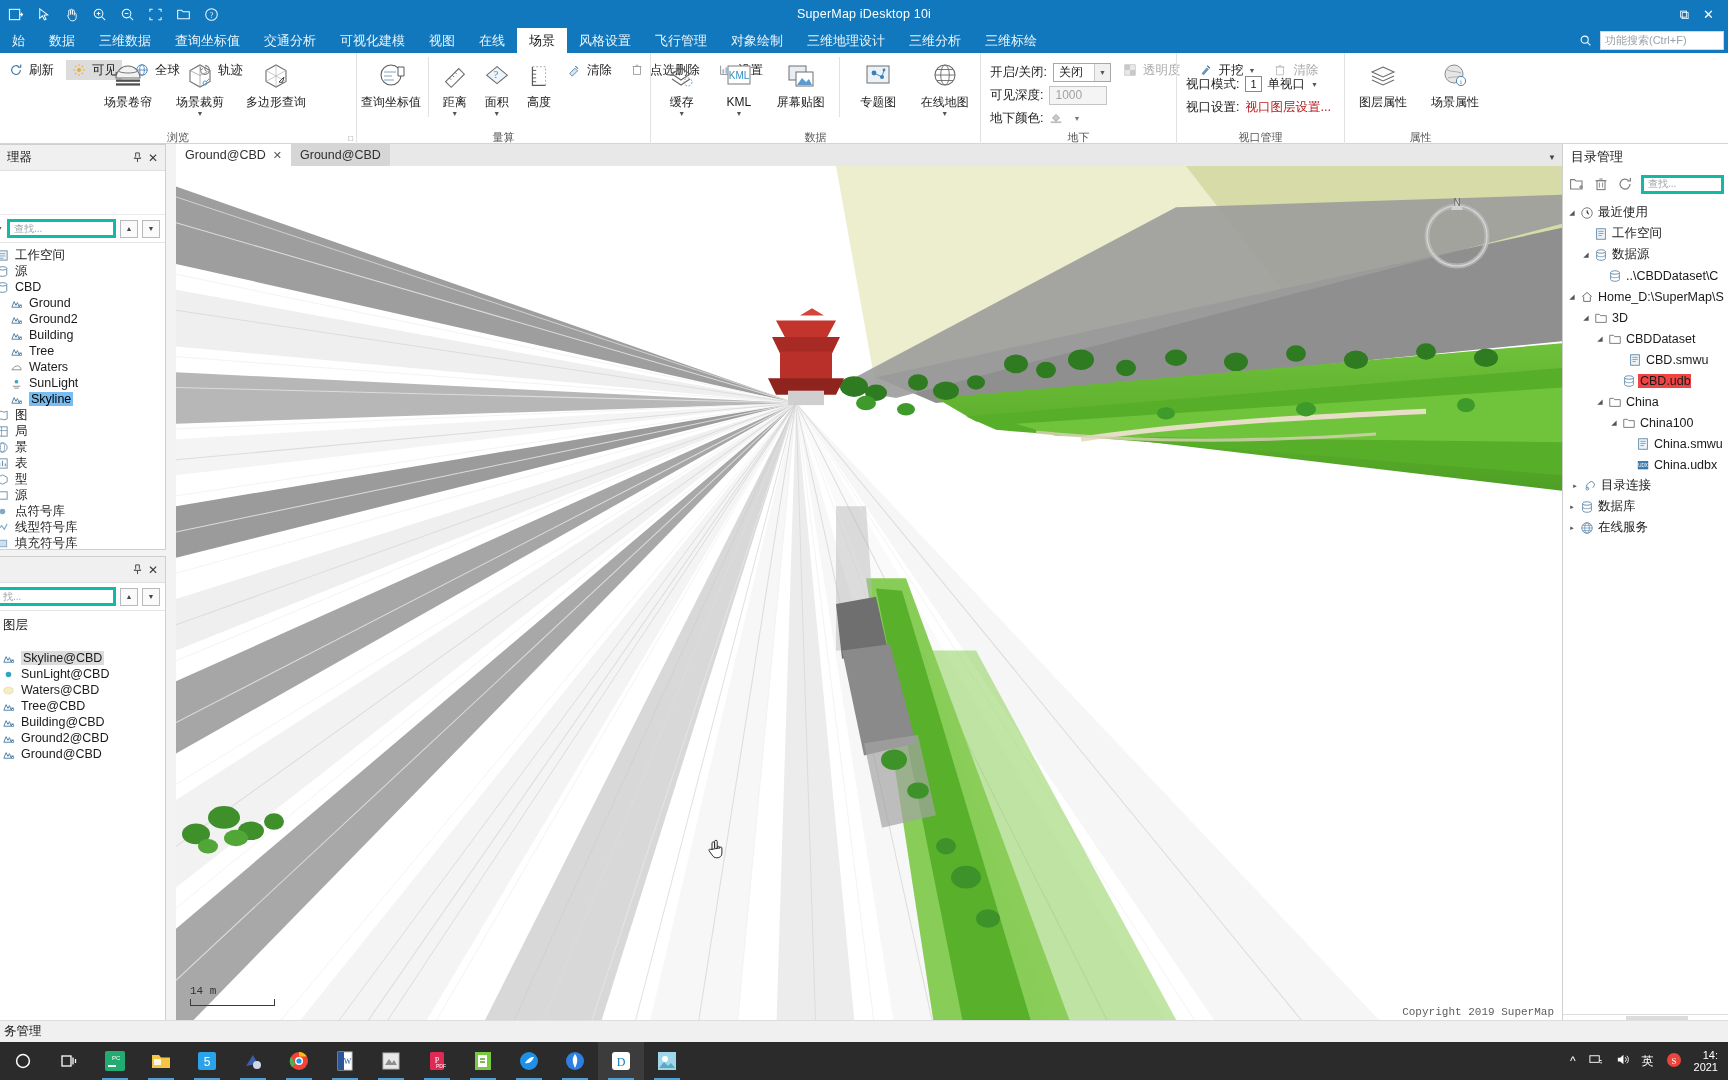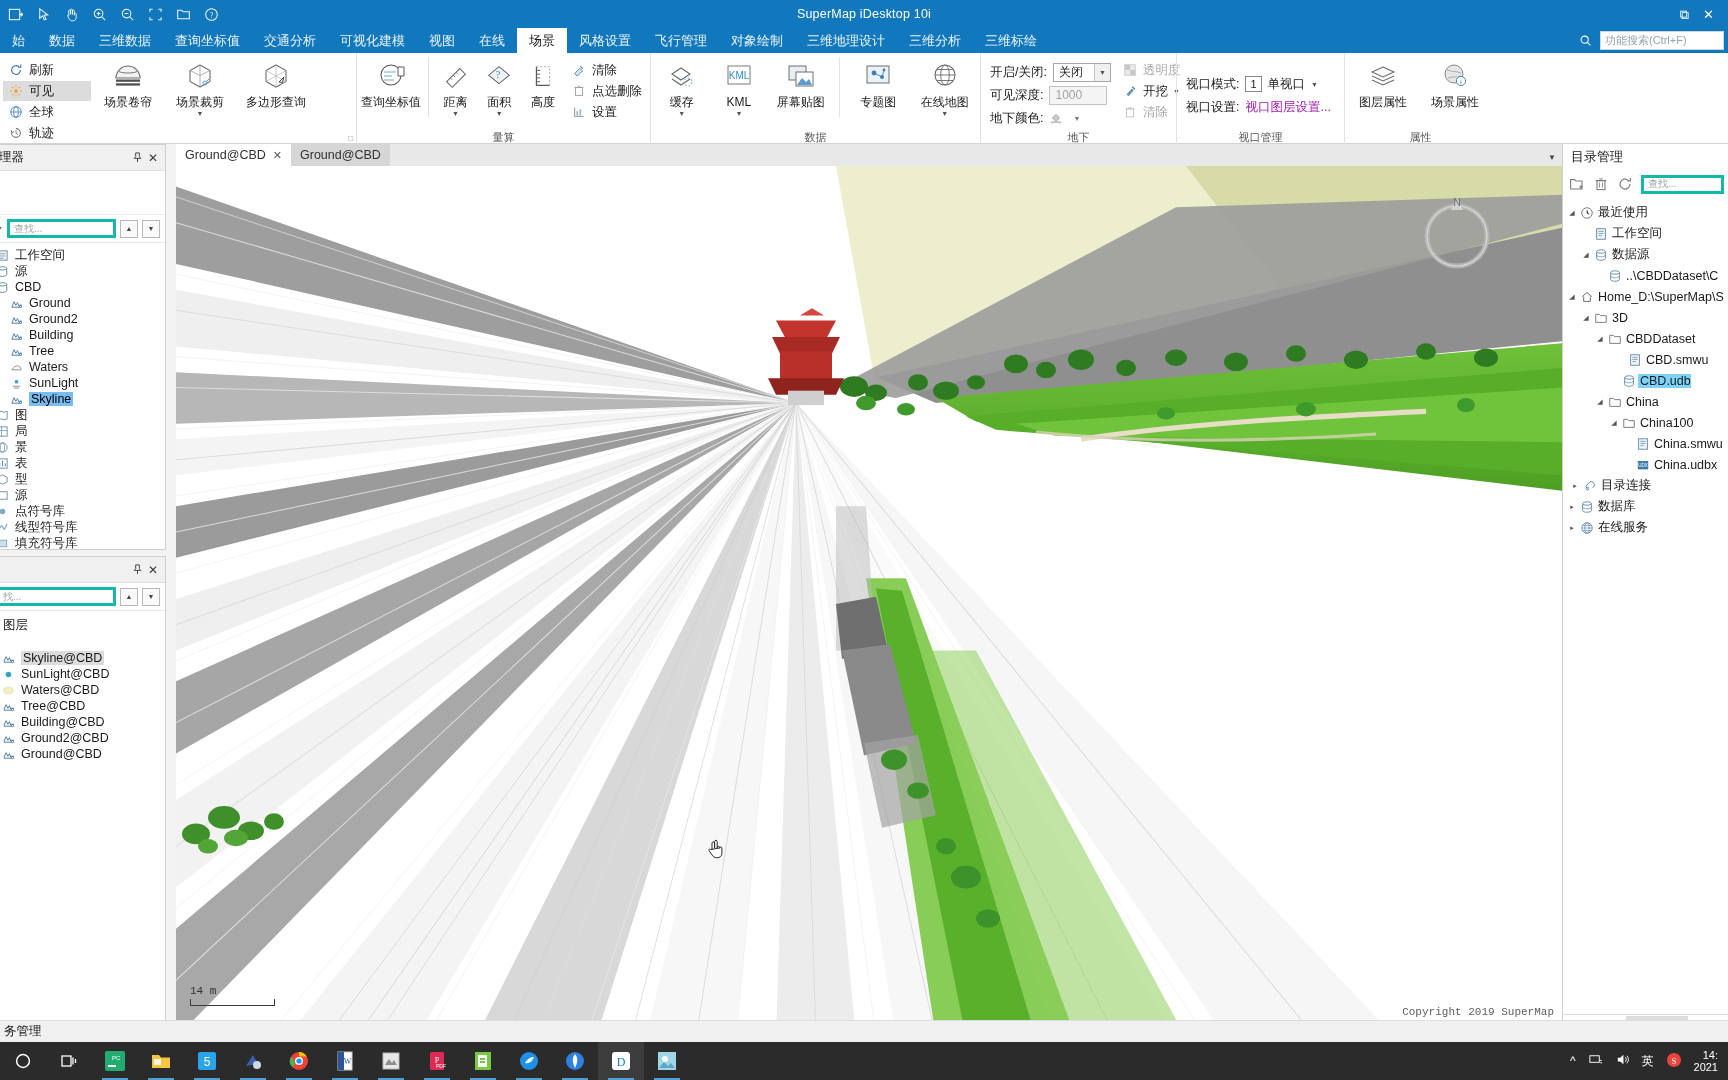--- a/index.html
+++ b/index.html
@@ -70,29 +70,29 @@
   .bigbtn {
     width: 60px; display: flex; flex-direction: column; align-items: center; gap: 2px;
     padding: 3px 1px 0; cursor: default;
   }
   .bigbtn .ic { height: 34px; display: flex; align-items: center; justify-content: center; }
   .bigbtn .lb { font-size: 12px; color: #1a1a1a; white-space: nowrap; text-align: center; line-height: 13px; }
   .bigbtn .caret { font-size: 7px; color: #555; line-height: 5px; height: 6px; }
   .bigbtn.wide { width: 70px; }
   .bigbtn.xwide { width: 78px; }
 
-  .colstack { display: flex; flex-direction: column; gap: 1px; padding-top: 3px; }
+  .colstack { display: flex; flex-direction: row; gap: 7px; padding-top: 3px; }
   .smallbtn { display: flex; align-items: center; gap: 5px; height: 20px; padding: 0 5px; font-size: 12.5px; color: #1a1a1a; white-space: nowrap; }
   .smallbtn.dim { color: #a9a9a9; }
   .smallbtn .sic { width: 16px; height: 16px; display: flex; align-items: center; justify-content: center; }
   .smallbtn.sel { background: #dcdcdc; }
 
   .formrow { display: flex; align-items: center; gap: 6px; height: 22px; font-size: 12.5px; white-space: nowrap; }
   .formrow .lbl { color: #1a1a1a; }
-  .formrow .lbl.dim { color: #a21caf; }
+  .formrow .lbl.dim { color: #b91c1c; }
   .combo {
     width: 58px; height: 19px; border: 1px solid #a7a7a7; background: #fff;
     display: flex; align-items: center; font-size: 12px; padding-left: 5px; color: #1a1a1a;
     position: relative;
   }
   .combo .cb-arrow {
     position: absolute; right: 0; top: 0; width: 16px; height: 17px; border-left: 1px solid #c8c8c8;
     background: #f0f0f0; display: flex; align-items: center; justify-content: center; font-size: 7px; color: #555;
   }
   .txtbox {
@@ -105,21 +105,21 @@
 
   
   .docktabs-left { position: absolute; left: 0; top: 144px; width: 176px; bottom: 42px; background: #f3f3f3; }
   .panel {
     position: absolute; left: -10px; background: #ffffff; border: 1px solid #cfcfcf;
   }
   .panel-head {
     height: 26px; background: #f0f0f0; display: flex; align-items: center;
     padding: 0 4px 0 8px; font-size: 12.5px; color: #1a1a1a; border-bottom: 1px solid #e0e0e0;
   }
-  .panel-head .ttl { flex: 1; }
+  .panel-head .ttl { flex: 1; margin-left: 8px; }
   .panel-head .ph-btn { width: 16px; height: 16px; display: flex; align-items: center; justify-content: center; color: #3a3a3a; font-size: 12px; }
   .panel-tool {
     height: 28px; display: flex; align-items: center; gap: 4px; padding: 0 5px;
     background: #ffffff; border-bottom: 1px solid #e6e6e6;
   }
   .mini-input {
     flex: 1; height: 19px; border: 3px solid #14b8a6; background: #fff; color: #9fa5aa;
     font-size: 10px; display: flex; align-items: center; padding: 0 4px;
   }
   .sq-btn { width: 18px; height: 18px; border: 1px solid #b9b9b9; background: #fafafa; display: flex; align-items: center; justify-content: center; font-size: 7px; color: #444; }
@@ -163,21 +163,21 @@
   
   .right-panel { position: absolute; right: 0; top: 144px; width: 166px; bottom: 42px; background: #ffffff; border-left: 1px solid #cfcfcf; display: flex; flex-direction: column; }
   .rp-head { height: 26px; display: flex; align-items: center; padding-left: 8px; font-size: 13px; color: #1a1a1a; }
   .rp-tool { height: 28px; display: flex; align-items: center; gap: 5px; padding: 0 4px; }
   .rp-icon { width: 19px; height: 19px; display: flex; align-items: center; justify-content: center; color: #4a4a4a; }
   .rp-tree { flex: 1; overflow: hidden; padding-top: 4px; }
   .rnode { display: flex; align-items: center; height: 21px; font-size: 12.5px; white-space: nowrap; }
   .rnode .exp { width: 12px; display: flex; align-items: center; justify-content: center; font-size: 7px; color: #555; flex: 0 0 12px; }
   .rnode .rico { width: 18px; display: flex; align-items: center; justify-content: center; flex: 0 0 18px; }
   .rnode .rlb { color: #1a1a1a; padding-left: 2px; }
-  .rnode.sel .rlb { background: #7dd3fc; }
+  .rnode.sel .rlb { background: #ef4444; }
   .rp-tabs { height: 24px; border-top: 1px solid #dcdcdc; display: flex; align-items: center; gap: 3px; padding-left: 10px; }
   .rp-tab { font-size: 12.5px; padding: 2px 6px; color: #1a1a1a; }
   .rp-tab.active { background: #dcdcdc; }
   .appstatus {
     position: absolute; left: 0; bottom: 38px; width: 1728px; height: 22px;
     background: #f0f0f0; border-top: 1px solid #dedede; display: flex; align-items: center;
     padding-left: 4px; font-size: 12.5px; color: #1a1a1a;
   }
   .taskbar {
     position: absolute; left: 0; bottom: 0; width: 1728px; height: 38px;

